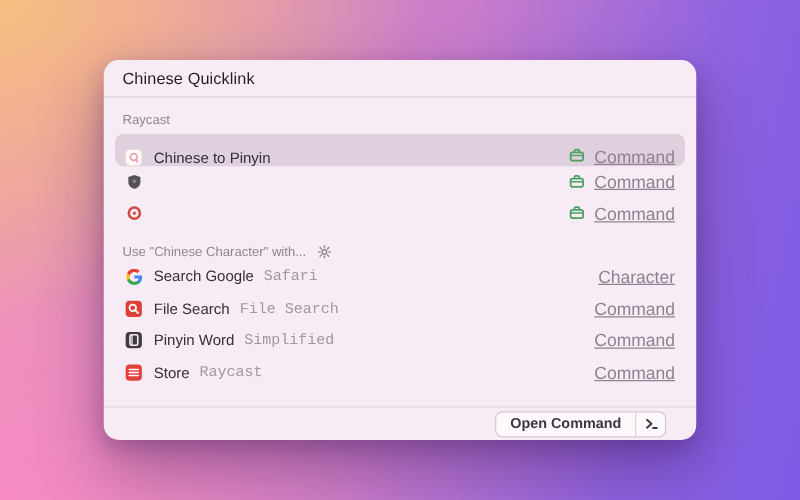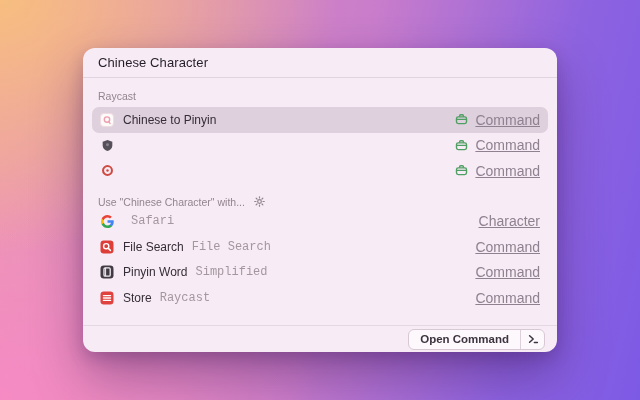--- a/index.html
+++ b/index.html
@@ -33,32 +33,32 @@
     display:flex; align-items:center; gap:9px;
     margin:11px 6px 4px 6px; height:14px;
     font-size:10.5px; color:#93848f;
   }
   .section-label.second { margin:11px 6px 0 6px; }
 
   .row {
     display:flex; align-items:center; height:25.5px;
     padding:0 8px; border-radius:7px;
   }
-  .row.selected { background:#ded0dc; }
+  .row.selected { background:#ded0dc;align-items:flex-end; }
   .row-icon { width:14px; height:14px; margin-right:9px; flex:0 0 auto; display:flex; align-items:center; justify-content:center; }
   .row-title { font-size:12px; font-weight:500; color:#352d38; white-space:nowrap; }
   .row-sub   { font-size:12px; color:#a4959f; margin-left:8px; white-space:nowrap;font-family:Liberation Mono, monospace; }
   .row-right { margin-left:auto; display:flex; align-items:center; gap:7px; }
   .row-type  { font-size:14px; color:#8f8190;text-decoration:underline; }
 
   .footer {
     position:absolute; left:0; right:0; bottom:0; height:27px;
     border-top:1px solid rgba(120,90,120,.14);
     display:flex; align-items:center; justify-content:flex-end;
-    padding:0 12px;
+    padding:0 24px;
   }
   .open-btn {
     display:flex; align-items:stretch; height:21px;
     background:rgba(253,248,252,.92);
     border:1px solid #d7c8d4; border-radius:6px; overflow:hidden; cursor:default;
   }
   .open-btn .btn-label {
     display:flex; align-items:center; padding:0 11px;
     font-size:11.5px; font-weight:700; color:#3c343f;
   }
@@ -69,21 +69,21 @@
 
   svg { display:block; }
 </style>
 </head>
 <body>
 
 <div class="stage">
   <div class="window">
 
     <div class="searchbar">
-      <span class="search-text">Chinese Character</span>
+      <span class="search-text">Chinese Quicklink</span>
     </div>
 
     <div class="list">
 
       <div class="section-label">
         <span>Raycast</span>
       </div>
 
       <div class="row selected">
         <span class="row-icon">
@@ -165,20 +165,21 @@
 
       <div class="row">
         <span class="row-icon">
           <svg width="13" height="13" viewBox="0 0 18 18">
               <path fill="#4285F4" d="M17.64 9.2c0-.64-.06-1.25-.16-1.84H9v3.48h4.84a4.14 4.14 0 0 1-1.8 2.72v2.26h2.92c1.7-1.57 2.68-3.88 2.68-6.62z"></path>
               <path fill="#34A853" d="M9 18c2.43 0 4.47-.8 5.96-2.18l-2.92-2.26c-.8.54-1.84.86-3.04.86-2.34 0-4.32-1.58-5.03-3.7H.96v2.33A9 9 0 0 0 9 18z"></path>
               <path fill="#FBBC05" d="M3.97 10.72A5.41 5.41 0 0 1 3.68 9c0-.6.1-1.18.28-1.72V4.95H.96A9 9 0 0 0 0 9c0 1.45.35 2.82.96 4.05l3.01-2.33z"></path>
               <path fill="#EA4335" d="M9 3.58c1.32 0 2.5.45 3.44 1.35l2.58-2.58A9 9 0 0 0 9 0 9 9 0 0 0 .96 4.95l3.01 2.33C4.68 5.16 6.66 3.58 9 3.58z"></path>
             </svg>
         </span>
+        <span class="row-title">Search Google</span>
         <span class="row-sub">Safari</span>
         <span class="row-right">
           <span class="row-type">Character</span>
         </span>
       </div>
 
       <div class="row">
         <span class="row-icon">
           <svg width="14" height="14" viewBox="0 0 14 14">
               <rect x="0.5" y="0.5" width="13" height="13" rx="3.2" fill="#dd3f38"></rect>

